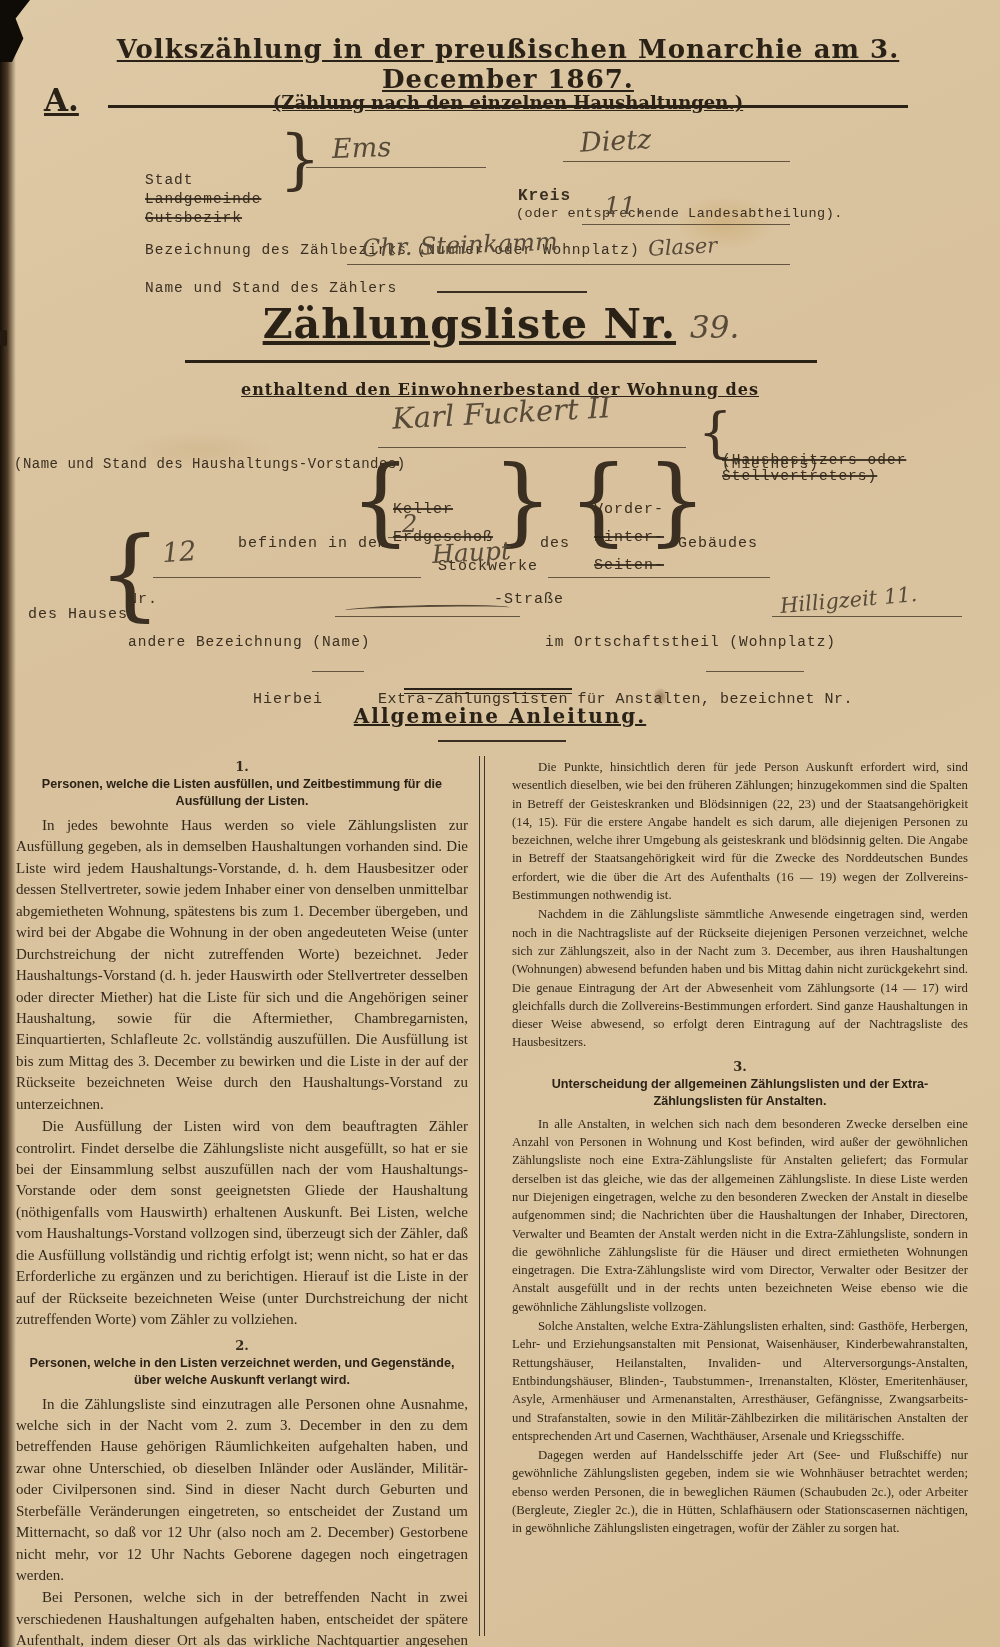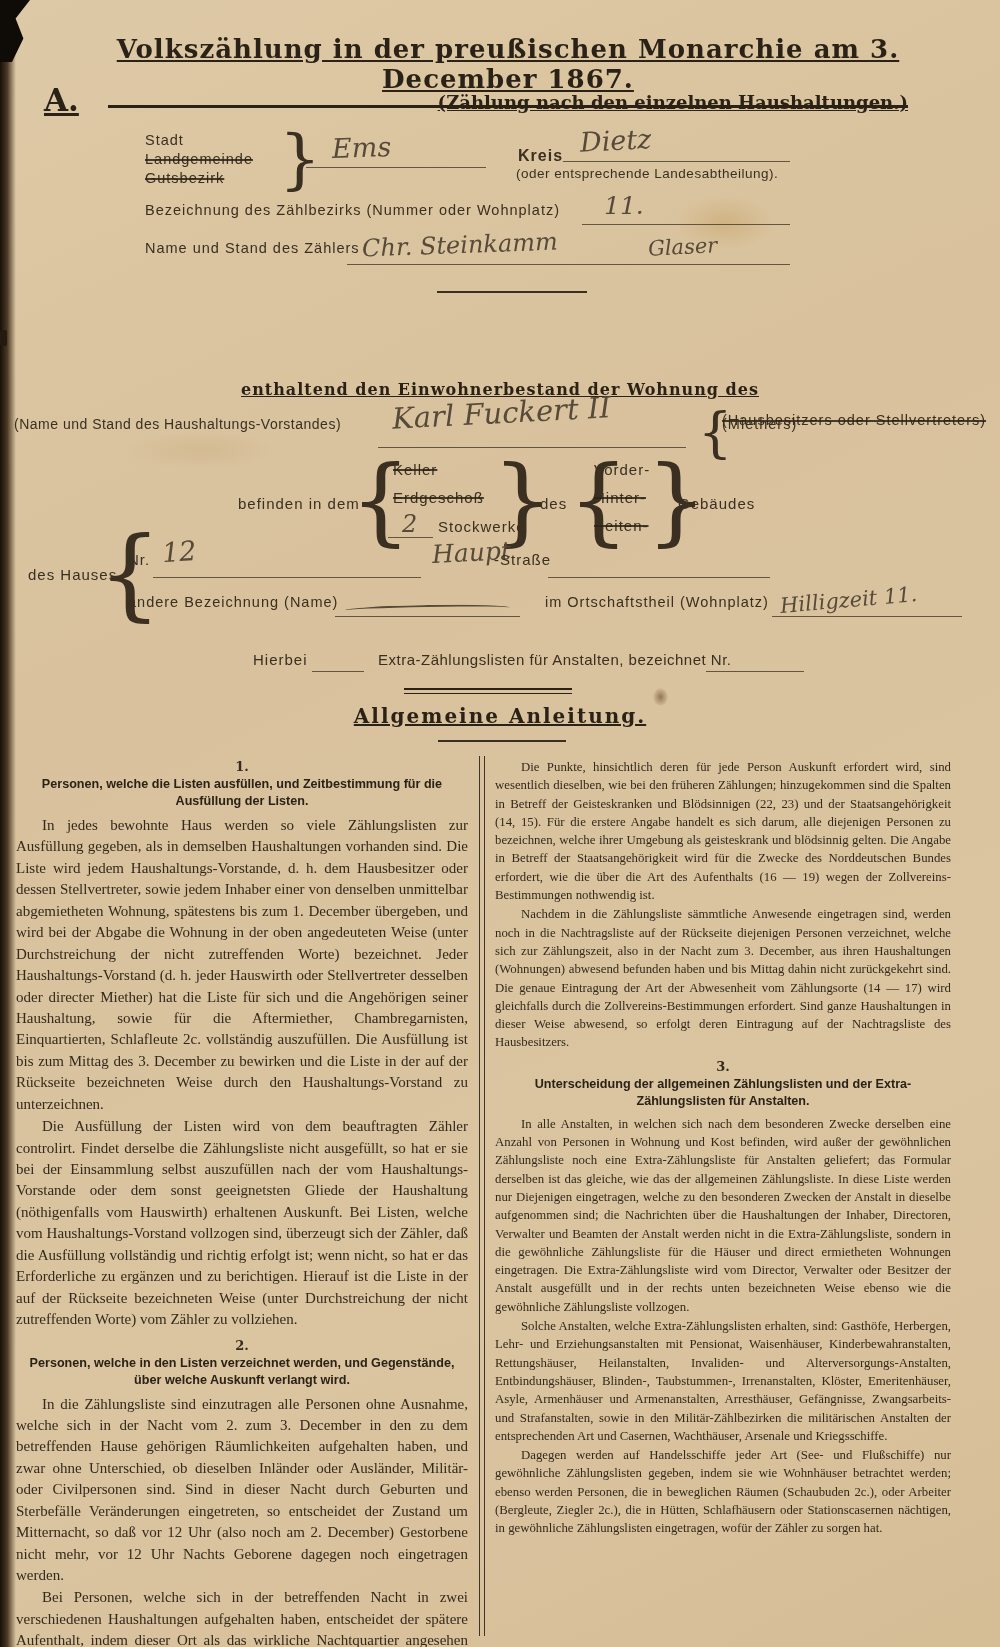--- a/index.html
+++ b/index.html
@@ -16,46 +16,46 @@
   .edge-tick{position:absolute;left:0;top:330px;width:7px;height:16px;background:#241a0f;border-radius:2px;}
   .stain1{position:absolute;left:675px;top:195px;width:100px;height:55px;border-radius:50%;
     background:radial-gradient(ellipse at center,rgba(187,142,66,.30),rgba(187,142,66,0) 70%);}
   .stain2{position:absolute;left:653px;top:688px;width:15px;height:18px;border-radius:50%;
     background:radial-gradient(ellipse at center,rgba(90,56,20,.55),rgba(90,56,20,0) 75%);}
   .stain3{position:absolute;left:120px;top:430px;width:160px;height:40px;border-radius:50%;
     background:radial-gradient(ellipse at center,rgba(170,130,70,.14),rgba(170,130,70,0) 70%);}
 
   .abs{position:absolute;}
   .blackletter{font-family:"DejaVu Serif",serif;font-weight:bold;color:#2b2217;text-decoration:underline;}
-  .label{font-family:Liberation Sans, sans-serif;color:#3a2f21;letter-spacing:1px;}
+  .label{font-family:Liberation Mono, monospace;color:#3a2f21;letter-spacing:1px;margin-top:40px;}
   .struck{text-decoration:line-through;text-decoration-thickness:2px;text-decoration-color:rgba(45,35,22,.85);}
   .hw{font-family:"DejaVu Serif",serif;font-style:italic;color:#574a39;white-space:nowrap;}
   .fill-line{position:absolute;height:1px;background:rgba(60,48,32,.75);}
   .brace{position:absolute;font-family:"DejaVu Serif",serif;font-weight:normal;color:#3a2f21;line-height:1;}
   .flourish{position:absolute;height:6px;border-top:2px solid #574a39;border-radius:100%/100% 100% 0 0;transform:rotate(-1deg);}
 
   .title{left:108px;top:34px;width:800px;text-align:center;font-size:26px;letter-spacing:1px;
     padding-bottom:11px;border-bottom:3px solid #2b2217;}
-  .subtitle{left:108px;top:92px;width:800px;text-align:right;font-size:18px;}
+  .subtitle{left:108px;top:92px;width:800px;text-align:center;font-size:18px;}
   .corner-a{left:44px;top:82px;font-size:31px;}
 
   .zl-head{left:185px;top:300px;width:632px;text-align:center;padding-bottom:12px;border-bottom:3px solid #2b2217;}
   .zl-head .big{font-size:41px;letter-spacing:1px;}
   .zl-head .num{font-size:31px;margin-left:10px;}
   .enthaltend{left:100px;top:380px;width:800px;text-align:center;font-size:16px;font-weight:bold;letter-spacing:1px;}
 
   .divider-short{left:437px;top:291px;width:150px;height:2px;background:#3a2f21;}
   .double-rule{left:404px;top:688px;width:168px;height:3px;border-top:2.5px solid #2b2217;border-bottom:1px solid #2b2217;}
   .anleitung-head{left:200px;top:704px;width:600px;text-align:center;font-size:20px;letter-spacing:2px;}
   .anleitung-underline{left:438px;top:740px;width:128px;height:1.5px;background:#3a2f21;}
 
   .cols{position:absolute;left:0;top:752px;width:1000px;height:893px;}
   .col{position:absolute;top:0;}
   .col-left{left:16px;width:452px;}
-  .col-right{left:495px;width:456px;font-size:12.8px;}
+  .col-right{left:512px;width:456px;font-size:12.8px;}
   .col p{font-size:15px;line-height:1.43;text-align:justify;text-indent:26px;margin:0 0 1px 0;color:#33291c;}
   .col-right p{font-size:12.8px;}
   .sec-num{text-align:center;font-weight:bold;font-family:"DejaVu Serif",serif;font-size:13px;margin:7px 0 2px 0;}
   .sec-title{text-align:center;font-weight:bold;font-family:Liberation Sans, sans-serif;font-size:12.6px;line-height:1.35;margin:0 0 5px 0;color:#2b2217;}
   .col-divider{position:absolute;left:479px;top:4px;height:880px;width:4px;
     border-left:1.5px solid #3f3426;border-right:1.5px solid #3f3426;}
 </style>
 </head>
 <body>
 
@@ -90,20 +90,24 @@
   <div class="abs hw" style="left:596px;top:191px;font-size:25px;margin-left:8px;">11.</div>
   <div class="fill-line" style="left:582px;top:224px;width:208px;"></div>
 
   <div class="abs label" style="left:145px;top:240px;font-size:14.5px;">Name und Stand des Zählers</div>
   <div class="abs hw" style="left:362px;top:231px;font-size:24px;transform:rotate(-2deg);">Chr. Steinkamm</div>
   <div class="abs hw" style="left:648px;top:235px;font-size:21px;transform:rotate(-3deg);">Glaser</div>
   <div class="fill-line" style="left:347px;top:264px;width:443px;"></div>
 
   <div class="divider-short abs"></div>
 
+  <div class="abs zl-head">
+    <span class="blackletter big">Zählungsliste Nr.</span>
+    <span class="hw num">39.</span>
+  </div>
   <div class="abs enthaltend blackletter">enthaltend den Einwohnerbestand der Wohnung des</div>
 
   <div class="abs label" style="left:14px;top:416px;font-size:14px;letter-spacing:0.5px;">(Name und Stand des Haushaltungs-Vorstandes)</div>
   <div class="abs hw" style="left:392px;top:396px;font-size:29px;transform:rotate(-3deg);">Karl Fuckert II</div>
   <div class="fill-line" style="left:378px;top:447px;width:308px;"></div>
   <div class="brace" style="left:698px;top:406px;font-size:54px;">{</div>
   <div class="abs label struck" style="left:722px;top:412px;font-size:14.5px;">(Hausbesitzers oder Stellvertreters)</div>
   <div class="abs label" style="left:722px;top:416px;font-size:14.5px;">(Miethers)</div>
 
   <div class="abs label" style="left:238px;top:495px;font-size:15px;">befinden in dem</div>

